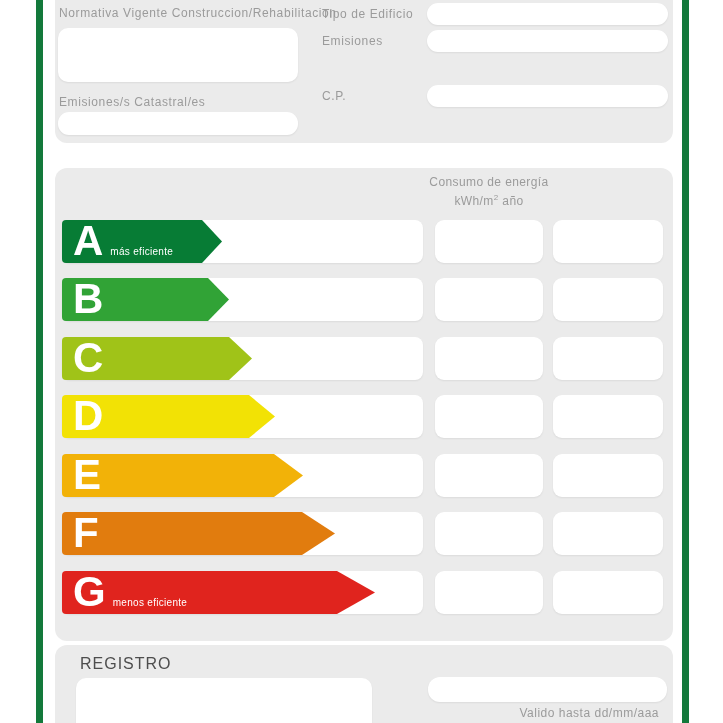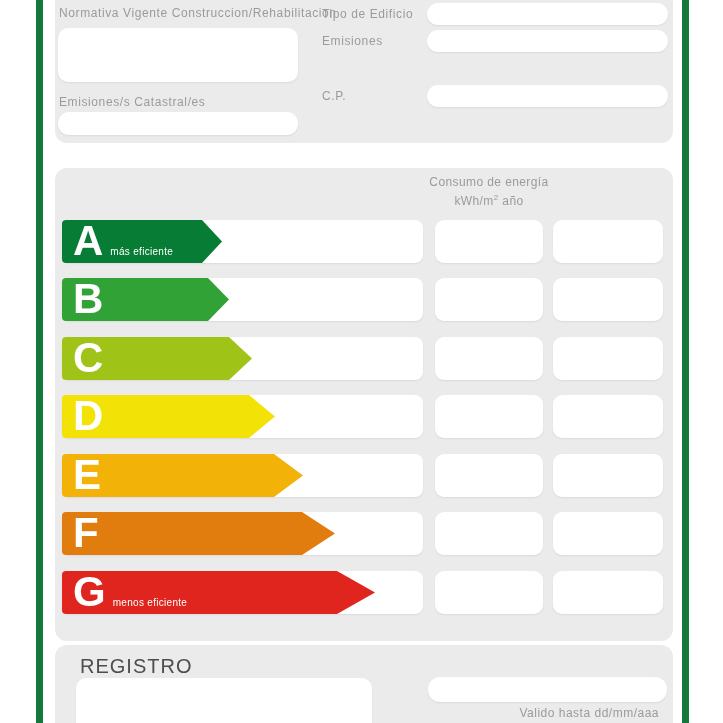--- a/index.html
+++ b/index.html
@@ -53,21 +53,21 @@
   .row-track{position:absolute;left:7px;top:0;width:361px;height:43px;border-radius:8px;}
   .arrow{position:absolute;left:7px;top:0;height:43px;border-radius:4px;
     display:flex;align-items:baseline;padding-left:11px;box-sizing:border-box;color:#fff;}
   .arrow .letter{font-size:42px;font-weight:bold;line-height:41px;}
   .arrow .qual{font-size:10px;margin-left:7px;letter-spacing:0.3px;white-space:nowrap;}
   .val-box{position:absolute;top:0;height:43px;border-radius:9px;}
   .val-box.consumo{left:380px;width:108px;}
   .val-box.emisiones{left:498px;width:110px;}
 
   
-  .registro-title{position:absolute;left:25px;top:10px;font-size:20px;color:#4d4d4d;
+  .registro-title{position:absolute;left:25px;top:10px;font-size:16px;color:#4d4d4d;
     letter-spacing:1px;}
   .registro-box{position:absolute;left:21px;top:33px;width:296px;height:58px;border-radius:10px;}
   .valido-box{position:absolute;left:373px;top:32px;width:239px;height:25px;border-radius:12px;}
   .valido-label{position:absolute;left:373px;top:61px;width:231px;text-align:right;
     color:#9b9b9b;font-size:12px;letter-spacing:0.5px;}
 </style>
 </head>
 <body>
 
 <div class="page">

